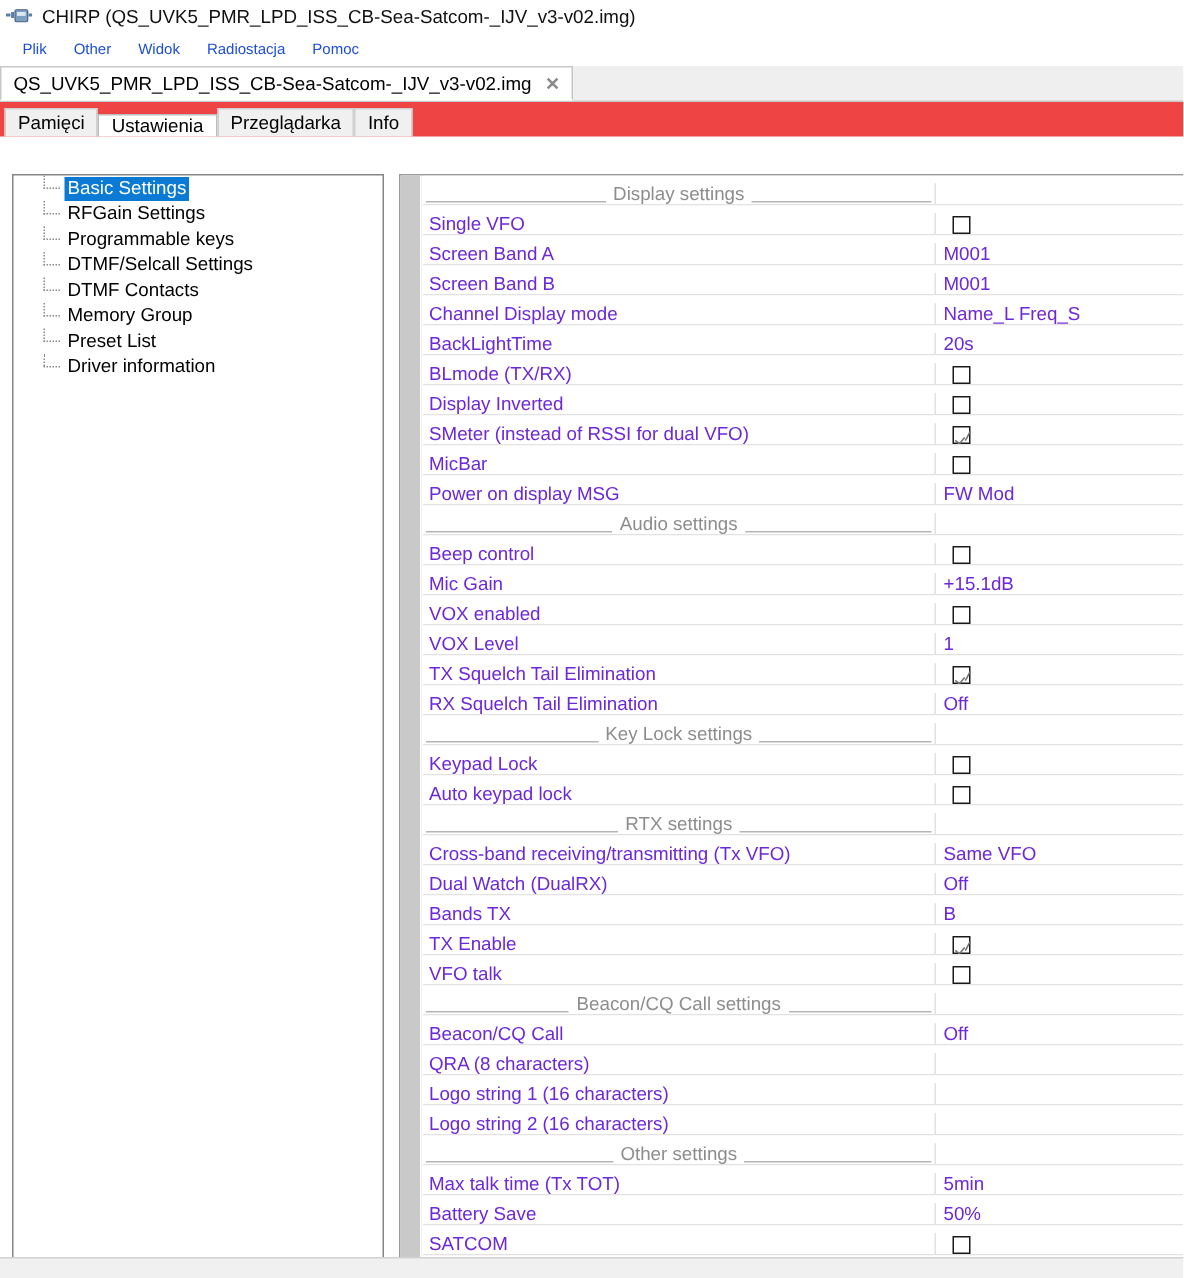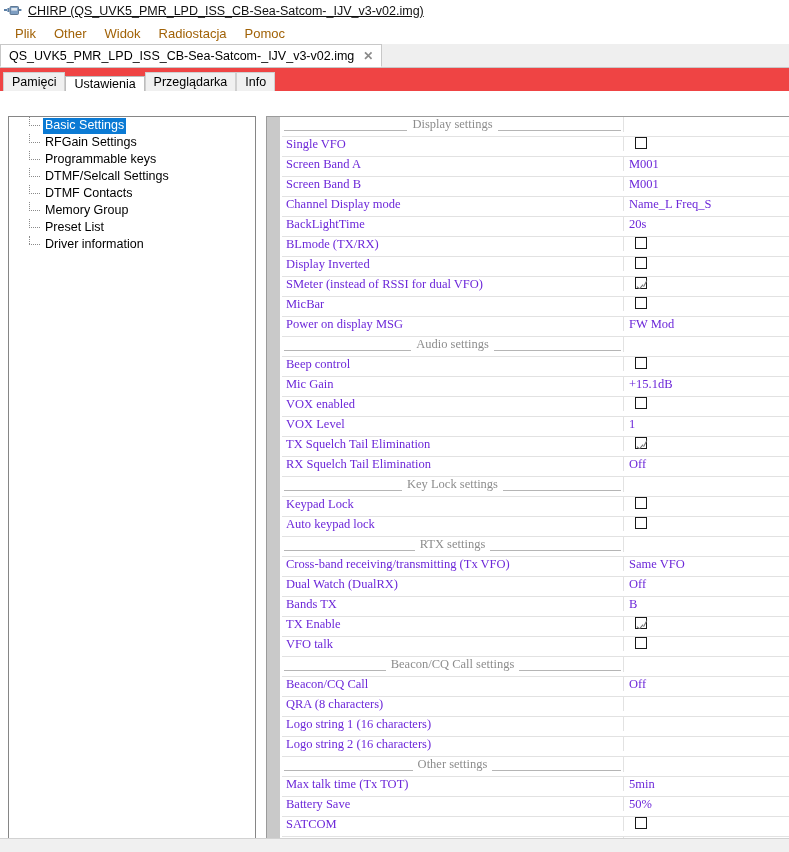--- a/index.html
+++ b/index.html
@@ -30,35 +30,34 @@
     width: 18px;
     height: 12px;
     position: relative;
     margin-right: 6px;
     flex: 0 0 auto;
   }
   #titlebar .title-text {
     font-size: 12.5px;
     color: #111111;
     white-space: nowrap;
-    text-decoration: underline;
   }
 
   
   #menubar {
     height: 22px;
     background: #ffffff;
     display: flex;
     align-items: center;
     padding-left: 6px;
     box-sizing: border-box;
   }
   #menubar .menu-item {
-    font-size: 13px;
-    color: #a16207;
+    font-size: 10px;
+    color: #1d4ed8;
     padding: 2px 9px 2px 9px;
     white-space: nowrap;
     cursor: default;
   }
 
   
   #filetabs {
     height: 24px;
     background: #efefef;
     border-bottom: 1px solid #c8c8c8;
@@ -223,25 +222,24 @@
     position: absolute;
     left: 15px;
     top: 0;
     right: 0;
     top: 0;
   }
 
   .srow {
     height: 20px;
     display: flex;
-    align-items: flex-start;
+    align-items: flex-end;
     border-bottom: 1px solid #e2e2e2;
     box-sizing: border-box;
     background: #ffffff;
-    font-family: Liberation Serif, serif;
   }
   .srow .cell-name {
     width: 342px;
     flex: 0 0 342px;
     display: flex;
     align-items: center;
     padding-left: 4px;
     box-sizing: border-box;
     border-right: 1px solid #e2e2e2;
     overflow: hidden;

